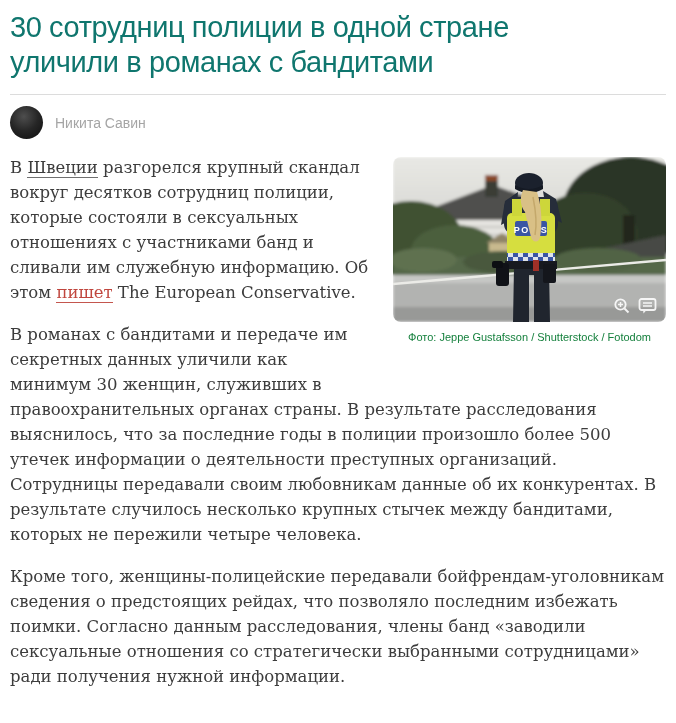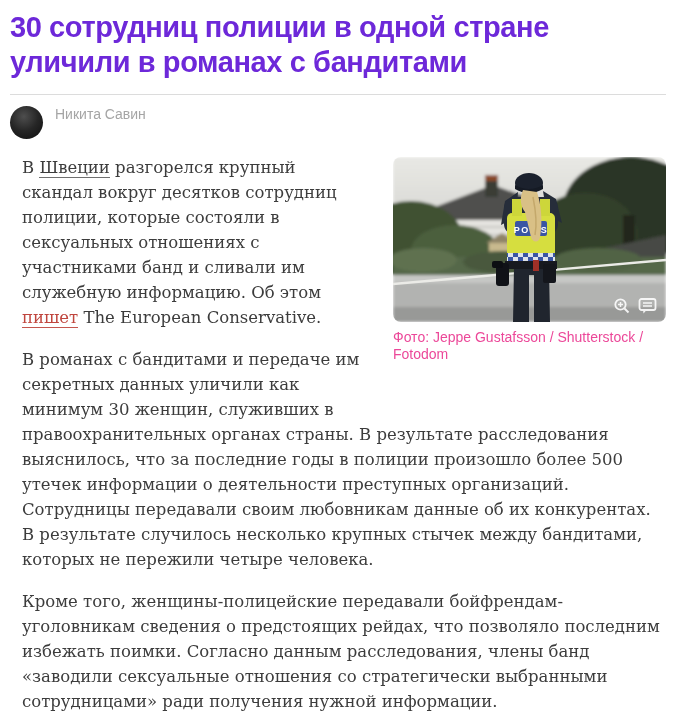--- a/index.html
+++ b/index.html
@@ -6,44 +6,44 @@
   html, body { margin: 0; padding: 0; background: #ffffff; }
   .page {
     width: 676px;
     min-height: 723px;
     padding: 6px 10px 0 10px;
     background: #ffffff;
     overflow: hidden;
   }
   .headline {
     font-family: "Liberation Sans", sans-serif;
-    font-weight: bold;
+    font-weight: normal;
     font-size: 29px;
     line-height: 35px;
     letter-spacing: -0.4px;
-    color: #6d28d9;
+    color: #0f766e;
     margin: 4px 0 14px 0;
     max-width: 615px;
   }
   .divider {
     border: 0;
     border-top: 1px solid #dcdcdc;
     margin: 0 0 11px 0;
   }
   .subtitle {
     font-family: "Liberation Sans", sans-serif;
     font-size: 19px;
     line-height: 28px;
     color: #9a9a9a;
     margin: 0 0 11px 0;
     max-width: 600px;
   }
   .author-row {
     display: flex;
-    align-items: flex-start;
+    align-items: center;
     gap: 12px;
     margin: 0 0 16px 0;
   }
   .avatar {
     width: 33px;
     height: 33px;
     border-radius: 50%;
     background: radial-gradient(circle at 42% 32%, #4e4e4e 0%, #262626 48%, #0d0d0d 100%);
     flex: 0 0 auto;
   }
@@ -51,21 +51,21 @@
     font-family: "Liberation Sans", sans-serif;
     font-size: 14px;
     color: #a5a5a5;
   }
   .article {
     font-family: "DejaVu Serif", serif;
     font-size: 16.5px;
     line-height: 25px;
     color: #3c3c3c;
   }
-  .para { margin: 0 0 17px 12px; }
+  .para { margin: 0 0 17px 0; }
   .link-dark {
     color: inherit;
     text-decoration: none;
     border-bottom: 1px solid #6f6f6f;
     cursor: pointer;
   }
   .link-red {
     color: #c0463e;
     text-decoration: none;
     border-bottom: 1px solid #c4564e;
@@ -89,24 +89,24 @@
     position: absolute;
     right: 9px;
     bottom: 7px;
     display: flex;
     align-items: center;
     gap: 7px;
   }
   .photo-icons svg { display: block; opacity: 0.88; cursor: pointer; }
   figcaption {
     font-family: "Liberation Sans", sans-serif;
-    font-size: 14px;
+    font-size: 11px;
     line-height: 17px;
-    color: #ec4899;
-    text-align: left;
+    color: #15803d;
+    text-align: center;
     margin-top: 7px;
   }
 </style>
 </head>
 <body>
 
 <div class="page">
 
   <h1 class="headline">30 сотрудниц полиции в одной стране уличили в романах с бандитами</h1>
 

